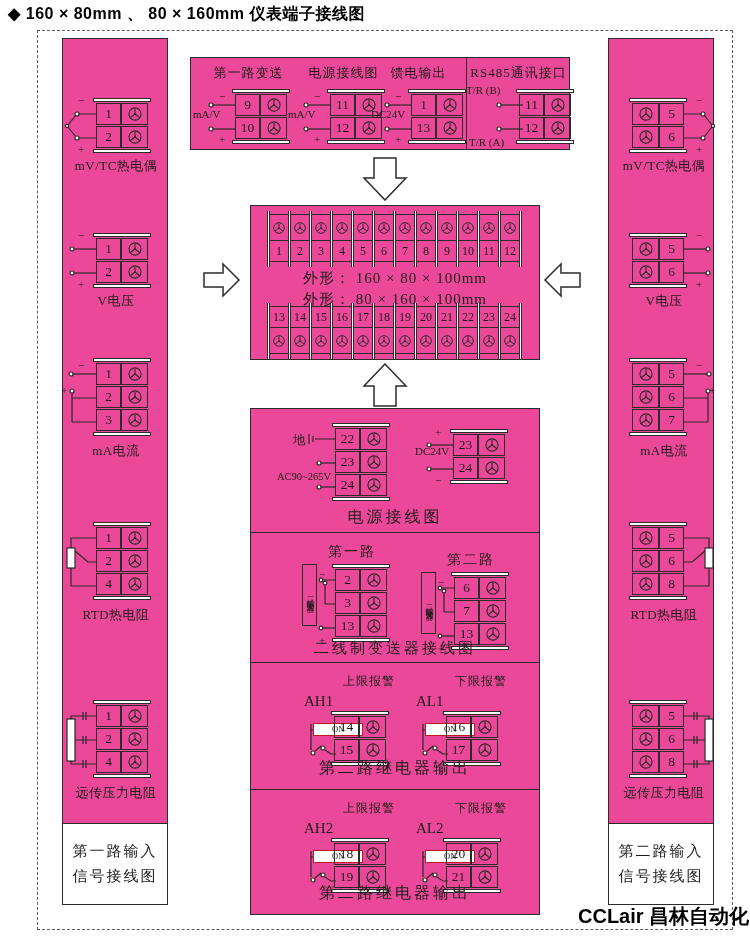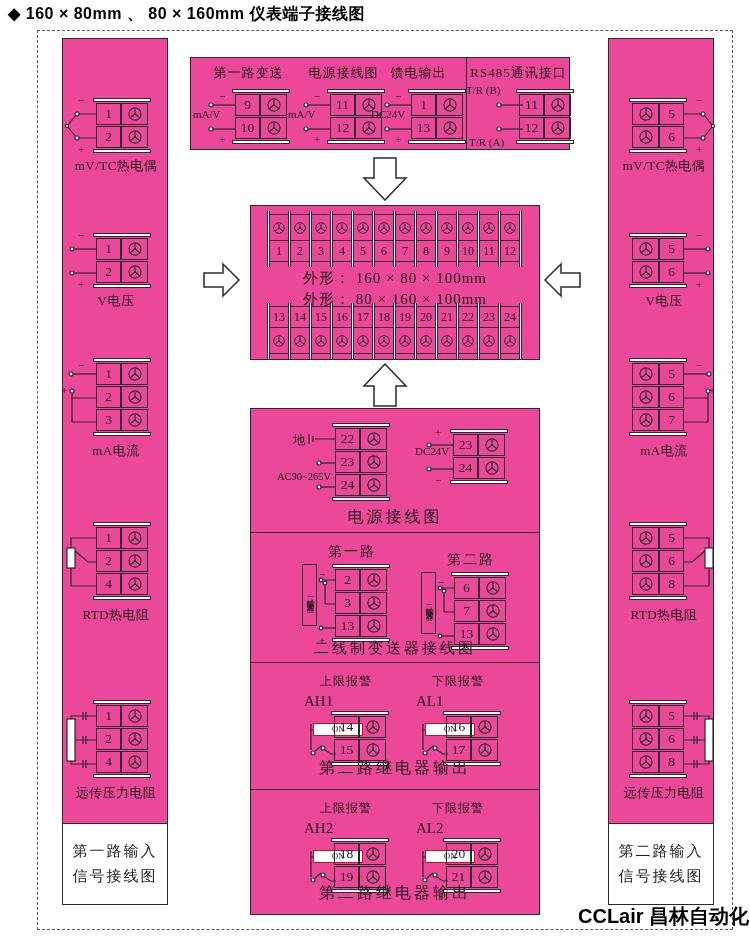--- a/index.html
+++ b/index.html
@@ -34,21 +34,21 @@
 .c{stroke:#2b2b2b;stroke-width:1.2;fill:#fff}
 .mirror{transform:scaleX(-1)}
 
 .pol{font-size:11px;line-height:1}
 .slab{font-size:11px}
 .sect{position:absolute;top:6px;left:0;right:0;text-align:center;font-size:13px;letter-spacing:1px}
 .ilab{position:absolute;left:0;right:0;text-align:center;font-size:13px;letter-spacing:.5px}
 .shp{position:absolute;left:0;right:0;text-align:center;font-size:15px;letter-spacing:1px}
 .boxtitle{position:absolute;left:0;right:0;text-align:center;font-size:16px;letter-spacing:3px}
 .gname{position:absolute;top:0;left:0;right:0;text-align:center;font-size:14px;letter-spacing:2px}
-.galarm{position:absolute;top:0;left:0;right:12px;text-align:center;font-size:12px;letter-spacing:1px}
+.galarm{position:absolute;top:0;left:0;right:12px;text-align:right;font-size:12px;letter-spacing:1px}
 .rtag{font-size:15px}
 .onbox{border:1px solid #b91c1c;font-size:8.5px;padding:0 18px;background:#fff;font-family:Liberation Serif, serif;line-height:1.3}
 .devbox{width:15px;height:62px;border:1px solid #2b2b2b;display:flex;align-items:center;justify-content:center}
 .vtext{writing-mode:vertical-rl;text-orientation:upright;font-size:8px;line-height:1;letter-spacing:1.5px}
 .col-foot{position:absolute;left:-1px;right:-1px;bottom:-1px;height:82px;border:1px solid #2b2b2b;display:flex;flex-direction:column;align-items:center;justify-content:center;font-size:15px;letter-spacing:2px;line-height:1.65;background:#fff}
 .vdiv{left:275px;top:-1px;bottom:-1px;border-left:1px solid #2b2b2b}
 .glab{font-size:12.5px}
 .aclab{font-size:10.5px}
 </style>
 </head>

